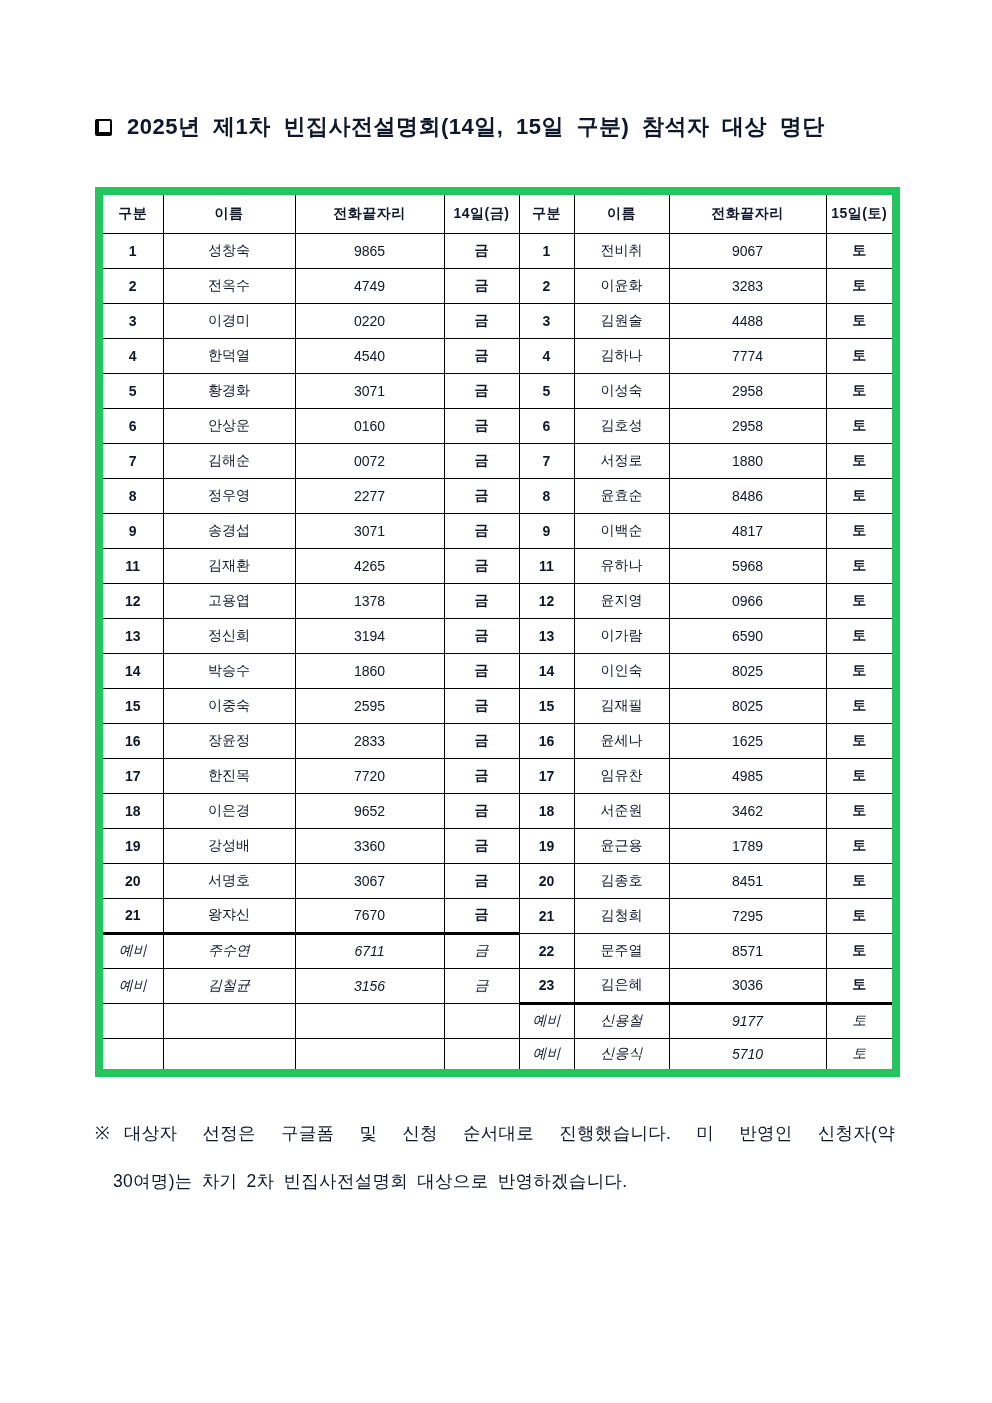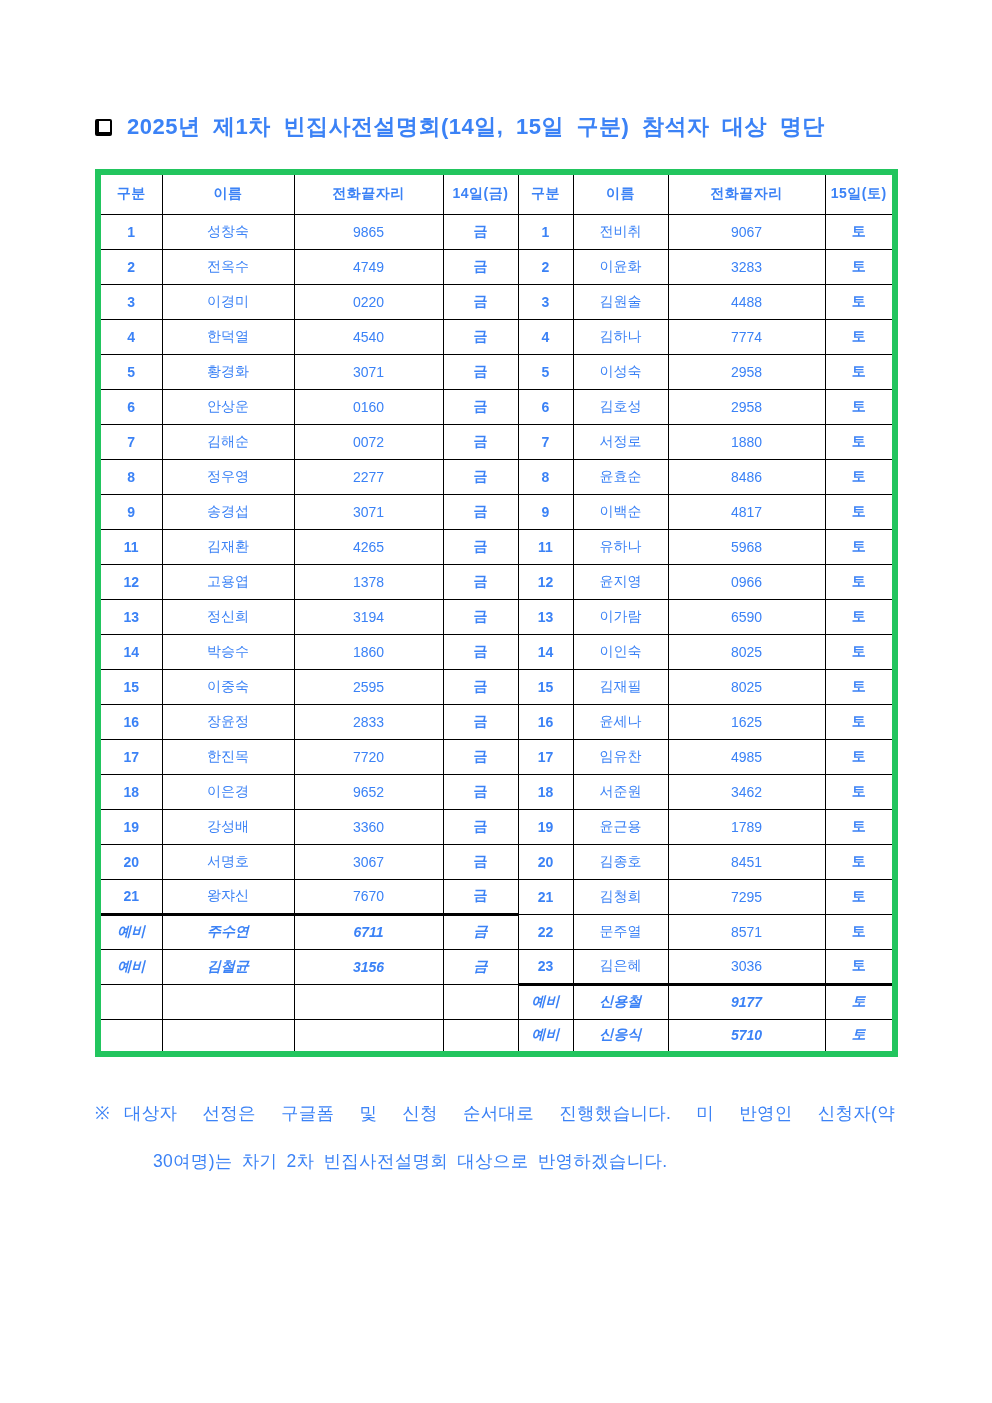--- a/index.html
+++ b/index.html
@@ -3,21 +3,21 @@
 <meta charset="utf-8">
 <style>
   * { margin: 0; padding: 0; box-sizing: border-box; }
   html, body { background: #ffffff; }
   .page {
     position: relative;
     width: 992px;
     height: 1403px;
     background: #ffffff;
     font-family: "Liberation Sans", sans-serif;
-    color: #3b82f6;
+    color: #0f172a;
     overflow: hidden;
   }
   .content { padding: 112px 97px 0 95px; }
 
   
   .doc-title {
     display: flex;
     align-items: center;
     font-size: 22px;
     font-weight: bold;
@@ -35,22 +35,22 @@
     border-radius: 2px;
     margin-right: 15px;
     flex: 0 0 auto;
   }
 
   
   table.attendees {
     border-collapse: collapse;
     table-layout: fixed;
     width: 797px;
-    margin-top: 27px;
-    border: 6px solid #22c55e;
+    margin-top: 45px;
+    border: 8px solid #22c55e;
   }
   table.attendees col.c1 { width: 64px; }
   table.attendees col.c2 { width: 132px; }
   table.attendees col.c3 { width: 149px; }
   table.attendees col.c4 { width: 75px; }
   table.attendees col.c5 { width: 55px; }
   table.attendees col.c6 { width: 95px; }
   table.attendees col.c7 { width: 157px; }
   table.attendees col.c8 { width: 70px; }
   table.attendees th, table.attendees td {
@@ -58,21 +58,21 @@
     text-align: center;
     vertical-align: middle;
     font-size: 14px;
     overflow: hidden;
     white-space: nowrap;
     padding: 0;
   }
   table.attendees th { height: 42px; font-weight: bold; letter-spacing: 0.5px; }
   table.attendees td { height: 35px; font-weight: normal; }
   table.attendees td.num, table.attendees td.day { font-weight: bold; }
-  table.attendees td.res { font-style: italic; font-weight: bold; }
+  table.attendees td.res { font-style: italic; font-weight: normal; }
   table.attendees td.thick { border-top: 3px solid #000; }
 
   
   .footnote {
     margin-top: 32px;
     width: 800px;
     font-size: 17.5px;
     line-height: 48px;
     letter-spacing: 0.3px;
   }
@@ -81,21 +81,21 @@
     align-items: baseline;
   }
   .footnote .ref-mark { flex: 0 0 auto; margin-right: 14px; }
   .footnote .line1-text {
     flex: 1 1 auto;
     text-align: justify;
     text-align-last: justify;
     word-spacing: 4px;
   }
   .footnote .line2 {
-    margin-left: 58px;
+    margin-left: 18px;
     word-spacing: 4px;
   }
 </style>
 </head>
 <body>
 
 <div class="page">
   <div class="content">
 
     <div class="doc-title">

